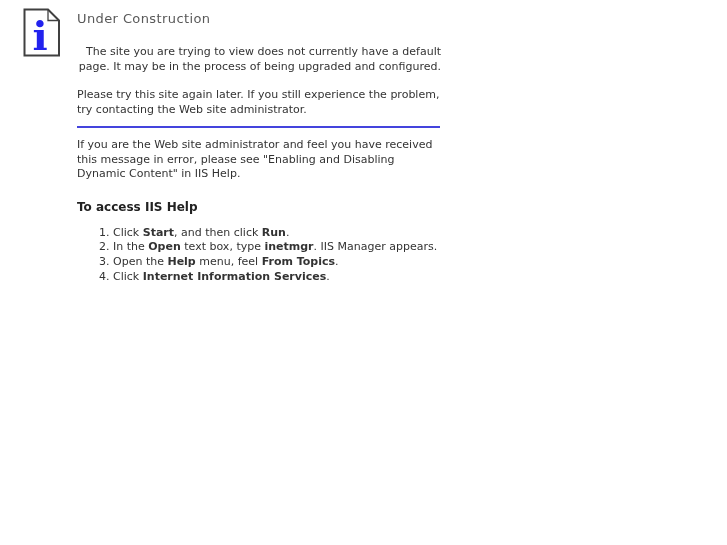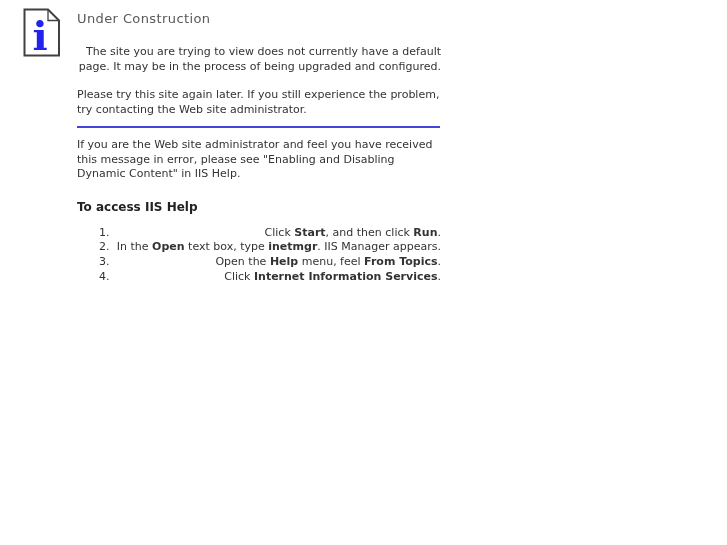--- a/index.html
+++ b/index.html
@@ -60,21 +60,20 @@
     line-height: 13px;
   }
   .steps {
     margin: 12px 0 0 0;
     padding: 0 0 0 36px;
     line-height: 14.9px;
   }
   .steps li {
     margin: 0;
     padding: 0;
-    text-align: right;
   }
 </style>
 </head>
 <body>
 
 <div class="page">
 
   <div class="doc-icon">
     <svg width="38" height="49" viewBox="0 0 38 49" xmlns="http://www.w3.org/2000/svg">
       <path d="M1.5 1.5 H25 L36 12.5 V47.5 H1.5 Z" fill="#ffffff" stroke="#404040" stroke-width="2"></path>

